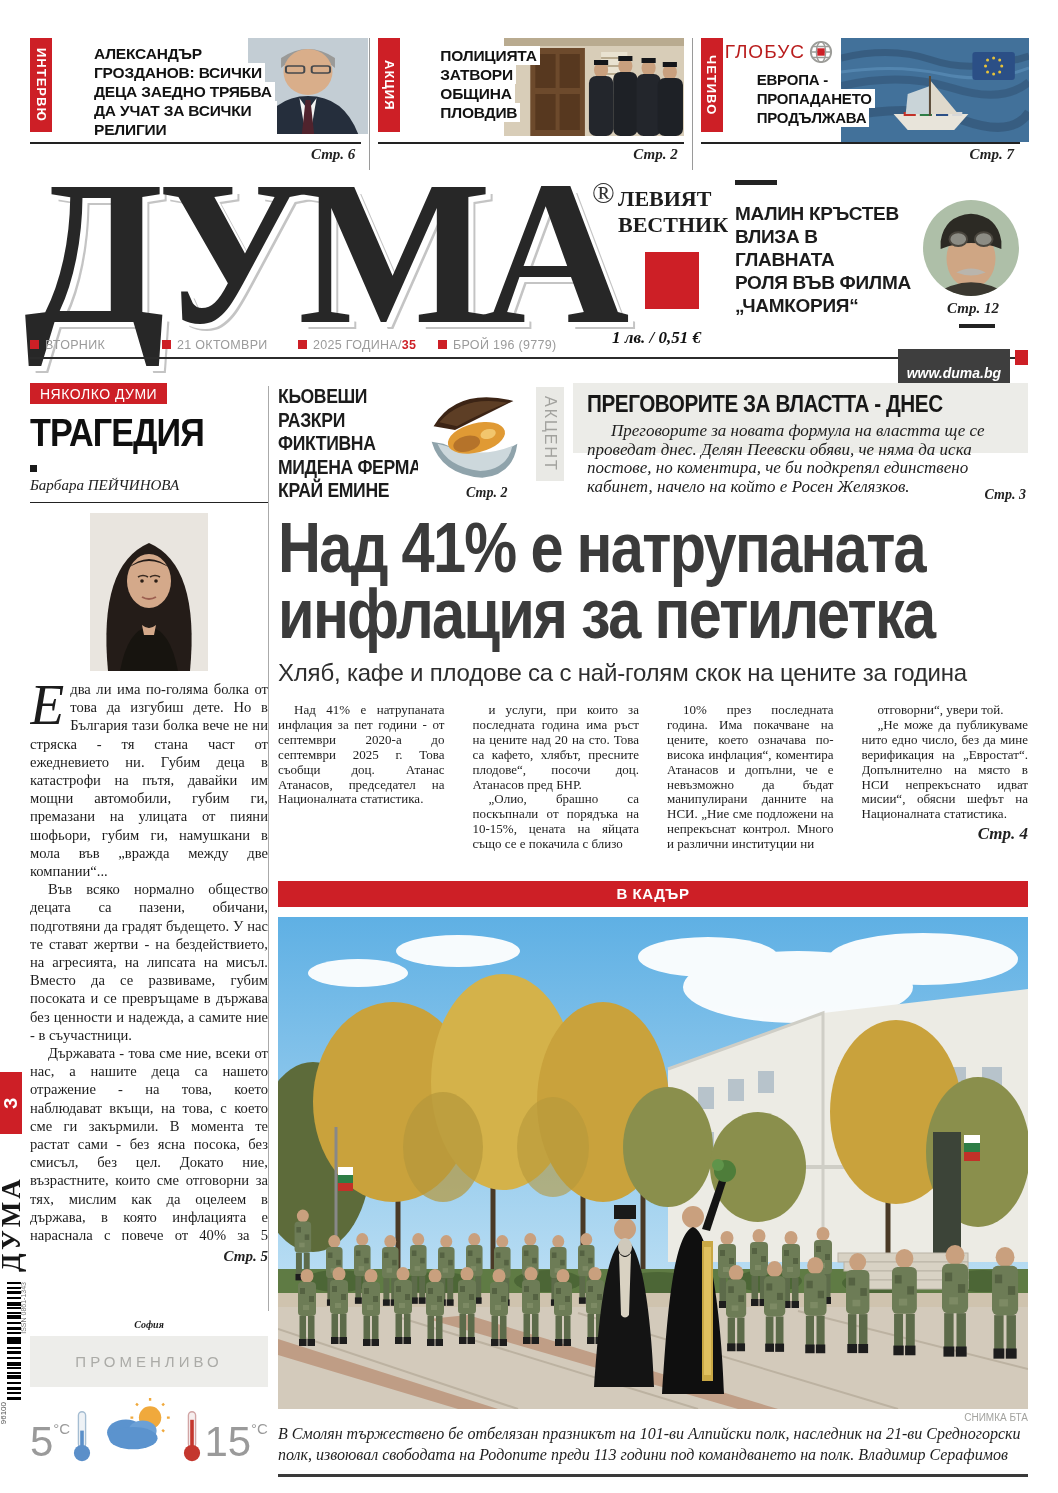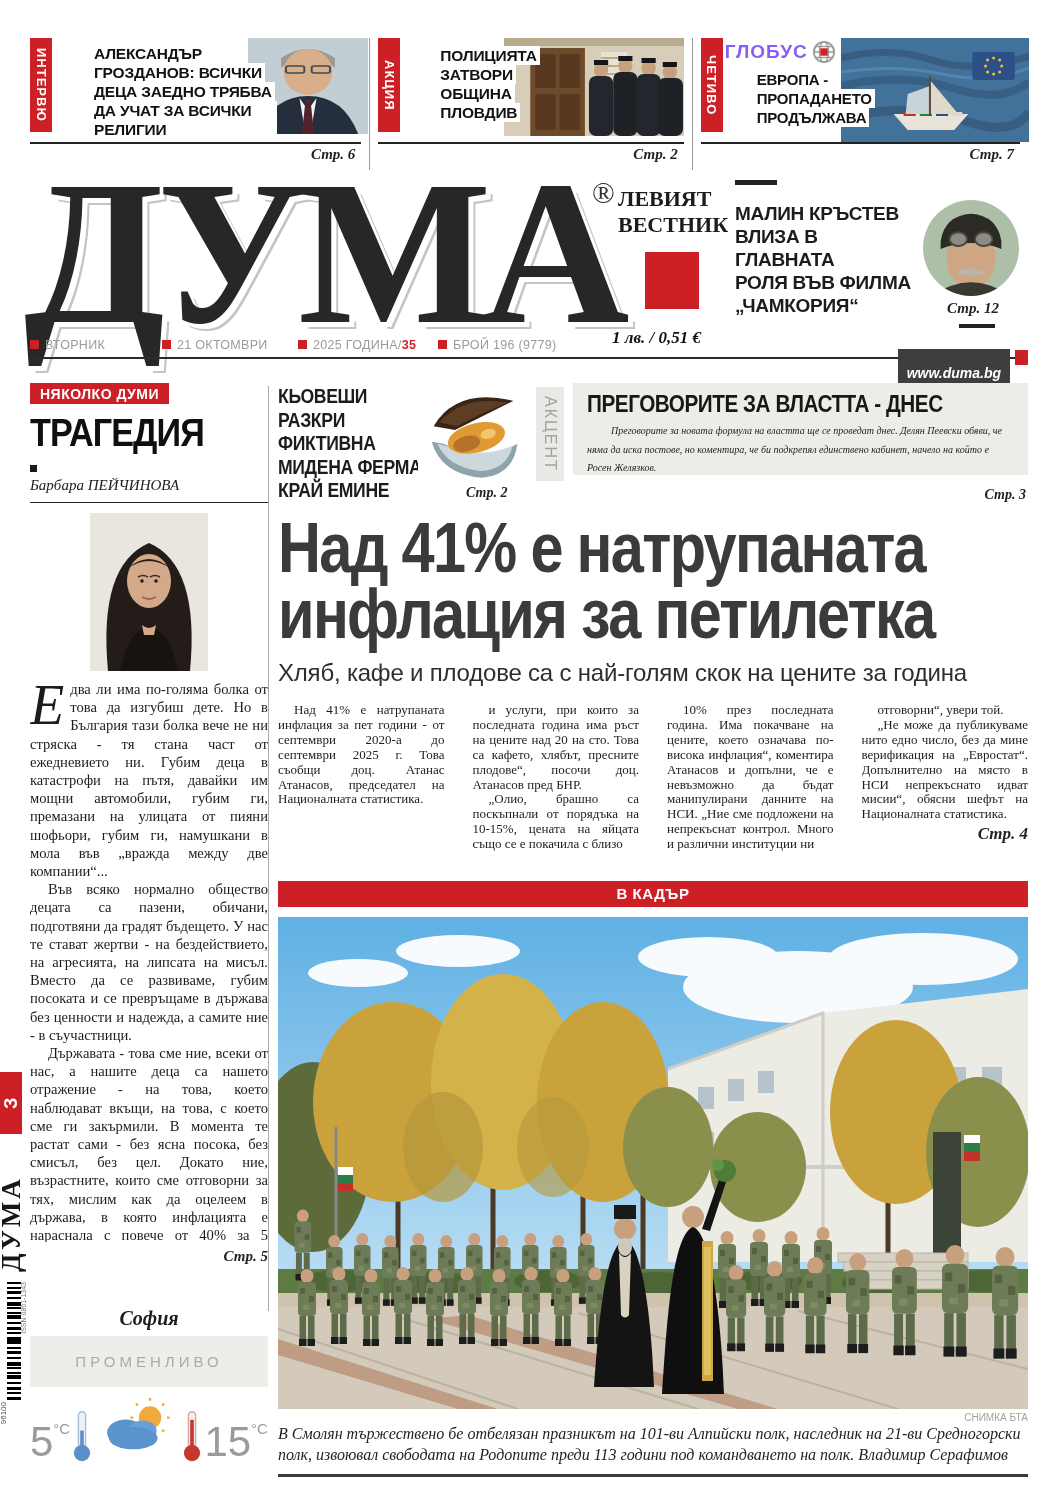--- a/index.html
+++ b/index.html
@@ -17,21 +17,21 @@
   .t2 .tag,.t3 .tag{left:8px;}
   .tphoto{position:absolute;top:0;}
   .ttl{position:absolute;z-index:2;font-family:"Liberation Sans",sans-serif;font-weight:bold;
        font-size:15.5px;line-height:19px;letter-spacing:-0.2px;color:#121212;}
   .ttl .ln{display:table;background:#fff;padding-right:3px;margin-left:32px;}
   .trule{position:absolute;left:0;right:8px;top:104px;border-top:2px solid #222;}
   .t2 .trule,.t3 .trule{left:8px;}
   .pageref{font-family:"Liberation Serif",serif;font-style:italic;font-weight:bold;font-size:15px;color:#222;}
   .tpg{position:absolute;right:14px;top:108px;}
   .globus{position:absolute;left:32px;top:2px;display:flex;align-items:center;gap:4px;
-          color:#8b5cf6;font-family:"Liberation Sans",sans-serif;font-weight:bold;font-size:19px;letter-spacing:1px;z-index:2;justify-content:space-between;}
+          color:#b91c1c;font-family:"Liberation Sans",sans-serif;font-weight:normal;font-size:19px;letter-spacing:1px;z-index:2;justify-content:space-between;}
 
   
   .logo{position:absolute;left:24px;top:150px;font-family:"Liberation Serif",serif;font-weight:bold;
         font-size:205px;line-height:1;letter-spacing:-10px;color:#272727;
         text-shadow:5px 5px 0 #ffffff,7px 7px 0 #c4c4c4;}
   .reg{position:absolute;left:592px;top:176px;font-size:30px;color:#333;}
   .tagline{position:absolute;left:618px;top:186px;font-weight:bold;font-size:22px;line-height:26px;}
   .logo-dot{position:absolute;left:645px;top:252px;width:54px;height:57px;background:var(--red);}
   .film{position:absolute;left:735px;top:180px;width:295px;height:158px;}
   .fdash{width:42px;height:5px;background:#222;}
@@ -63,59 +63,59 @@
            background-image:repeating-linear-gradient(to bottom,#000 0 2px,transparent 2px 5px),
                             repeating-linear-gradient(to bottom,transparent 0 9px,#000 9px 12px);}
   .issn{position:absolute;left:20px;top:1282px;writing-mode:vertical-rl;transform:rotate(180deg);
         font-family:"Liberation Sans",sans-serif;font-size:7px;color:#777;}
   .ecode{position:absolute;left:-1px;top:1402px;writing-mode:vertical-rl;transform:rotate(180deg);
          font-family:"Liberation Sans",sans-serif;font-size:8px;color:#555;}
 
   
   .leftcol{position:absolute;left:30px;top:383px;width:238px;height:1080px;}
   .kicker{display:inline-block;background:var(--red);color:#fff;font-family:"Liberation Sans",sans-serif;
-          font-weight:bold;font-size:14px;line-height:1;padding:4px 10px 3px;letter-spacing:0.5px;text-align:right;}
+          font-weight:normal;font-size:14px;line-height:1;padding:4px 10px 3px;letter-spacing:0.5px;text-align:right;}
   .optitle{margin-top:8px;font-family:"Liberation Sans",sans-serif;font-weight:bold;font-size:38px;
            letter-spacing:-1px;transform:scaleX(0.9);transform-origin:left;color:#0f0f0f;}
   .sqb{width:7px;height:7px;background:#1a1a1a;margin:10px 0 5px;}
   .author{font-style:italic;font-size:15px;}
   .ophr{border-top:1.5px solid #222;margin-top:8px;}
   .portrait{width:118px;height:158px;margin:10px auto 9px;}
   .optext{font-size:14.6px;line-height:18.2px;text-align:justify;height:562px;overflow:hidden;}
   .optext p{margin:0;text-indent:18px;}
   .optext p.first{text-indent:0;}
   .dropcap{float:left;font-style:italic;font-size:56px;line-height:44px;margin:3px 6px 0 0;}
   .oppage{text-align:right;margin-top:6px;}
   .weather{position:absolute;left:0;bottom:0;width:100%;}
-  .wcity{text-align:center;font-style:italic;font-weight:bold;font-size:20px;}
+  .wcity{text-align:center;font-style:italic;font-weight:bold;font-size:10px;}
   .wbar{margin-top:6px;background:#ededea;color:#ababa7;font-family:"Liberation Sans",sans-serif;
         font-size:15px;letter-spacing:4px;text-align:center;padding:17px 0;}
   .wrow{display:flex;align-items:flex-end;justify-content:space-between;margin-top:10px;height:66px;}
   .wtemp{font-family:"Liberation Sans",sans-serif;font-size:42px;color:#9a9a9a;line-height:1;}
   .wunit{font-size:15px;vertical-align:top;}
   .wcloud{align-self:flex-start;}
 
   .vdiv{position:absolute;left:268px;top:386px;height:925px;border-left:1px solid #aaa;}
 
   
   .rightcol{position:absolute;left:278px;top:383px;width:750px;}
   .row1{position:relative;height:124px;}
   .mtitle{position:absolute;left:0;top:2px;width:170px;font-family:"Liberation Sans",sans-serif;
           font-weight:bold;font-size:20px;line-height:23.5px;letter-spacing:-0.4px;transform:scaleX(0.88);
           transform-origin:left;}
   .mussel-photo{position:absolute;left:140px;top:2px;width:112px;height:98px;}
   .mpg{position:absolute;left:188px;top:102px;}
   .akcent{position:absolute;left:258px;top:4px;width:28px;height:94px;background:#e9e9e5;color:#a2a29e;
           writing-mode:vertical-rl;display:flex;align-items:center;justify-content:center;
           font-family:"Liberation Sans",sans-serif;font-size:16px;letter-spacing:2px;}
-  .accentbox{position:absolute;left:295px;top:0;width:455px;height:92px;background:#ecece8;
+  .accentbox{position:absolute;left:295px;top:0;width:455px;height:70px;background:#ecece8;
              box-sizing:border-box;padding:8px 14px;}
   .atitle{font-family:"Liberation Sans",sans-serif;font-weight:bold;font-size:23px;letter-spacing:-0.5px;
           transform:scaleX(0.9);transform-origin:left;color:#171717;}
-  .abody{font-style:italic;font-size:10px;line-height:18.5px;text-indent:24px;margin-top:4px;}
+  .abody{font-style:italic;font-size:17px;line-height:18.5px;text-indent:24px;margin-top:4px;}
   .apg{position:absolute;right:2px;top:104px;}
 
   .hl{font-family:"Liberation Sans",sans-serif;font-weight:bold;font-size:70px;line-height:66px;
       letter-spacing:-2px;color:#3b3b3b;transform:scaleX(0.85);transform-origin:left;white-space:nowrap;}
   .hlwrap{margin-top:8px;}
   .subhead{margin-top:12px;font-family:"Liberation Sans",sans-serif;font-size:24px;color:#2e2e2e;letter-spacing:-0.2px;}
 
   .cols{display:flex;gap:28px;margin-top:16px;}
   .col{width:172px;height:164px;overflow:hidden;font-size:13px;line-height:14.9px;text-align:justify;}
   .col p{margin:0;text-indent:16px;}

